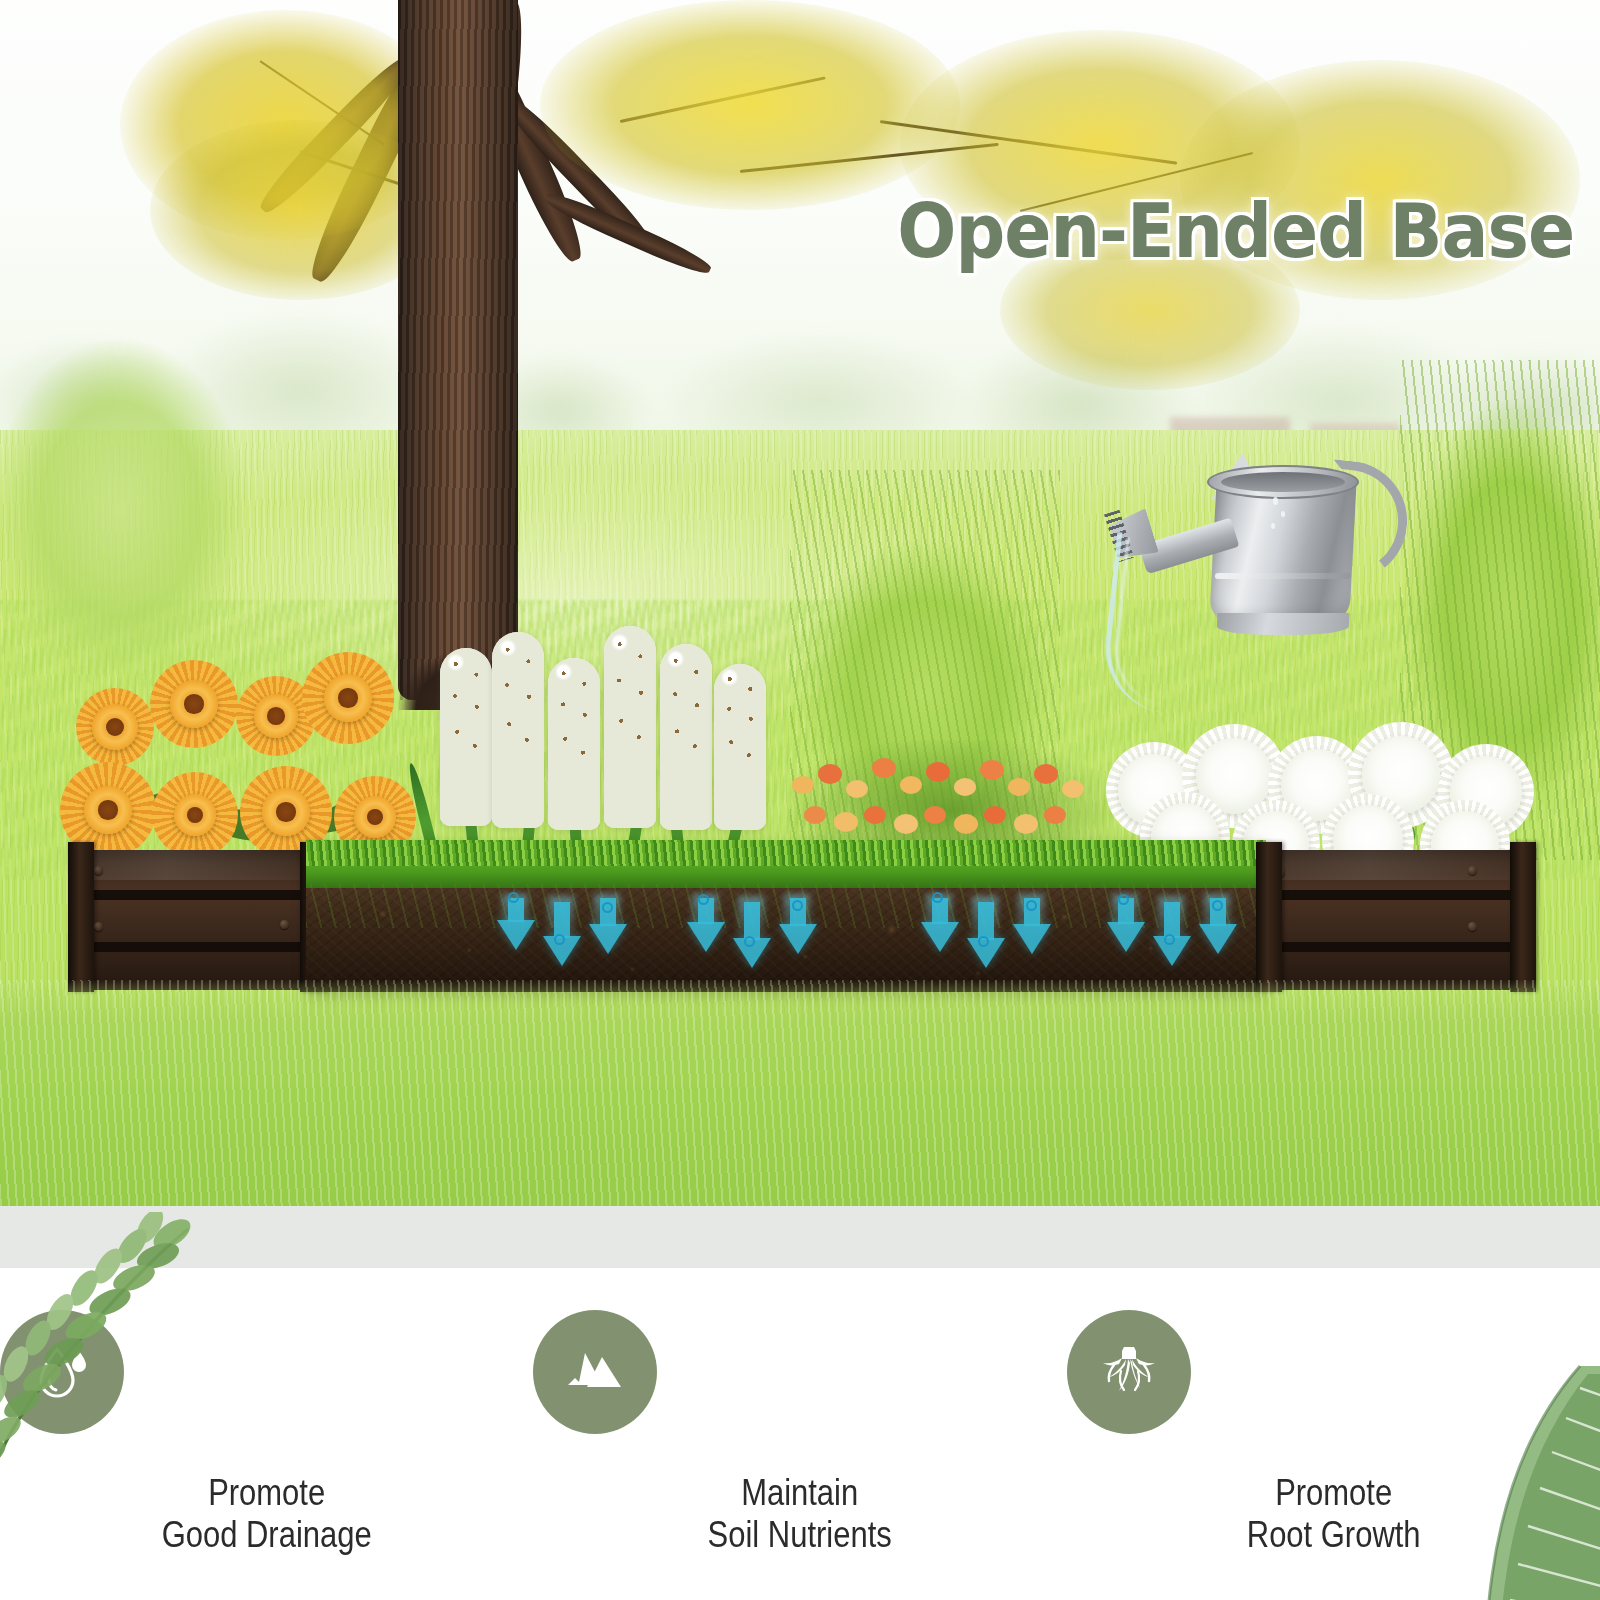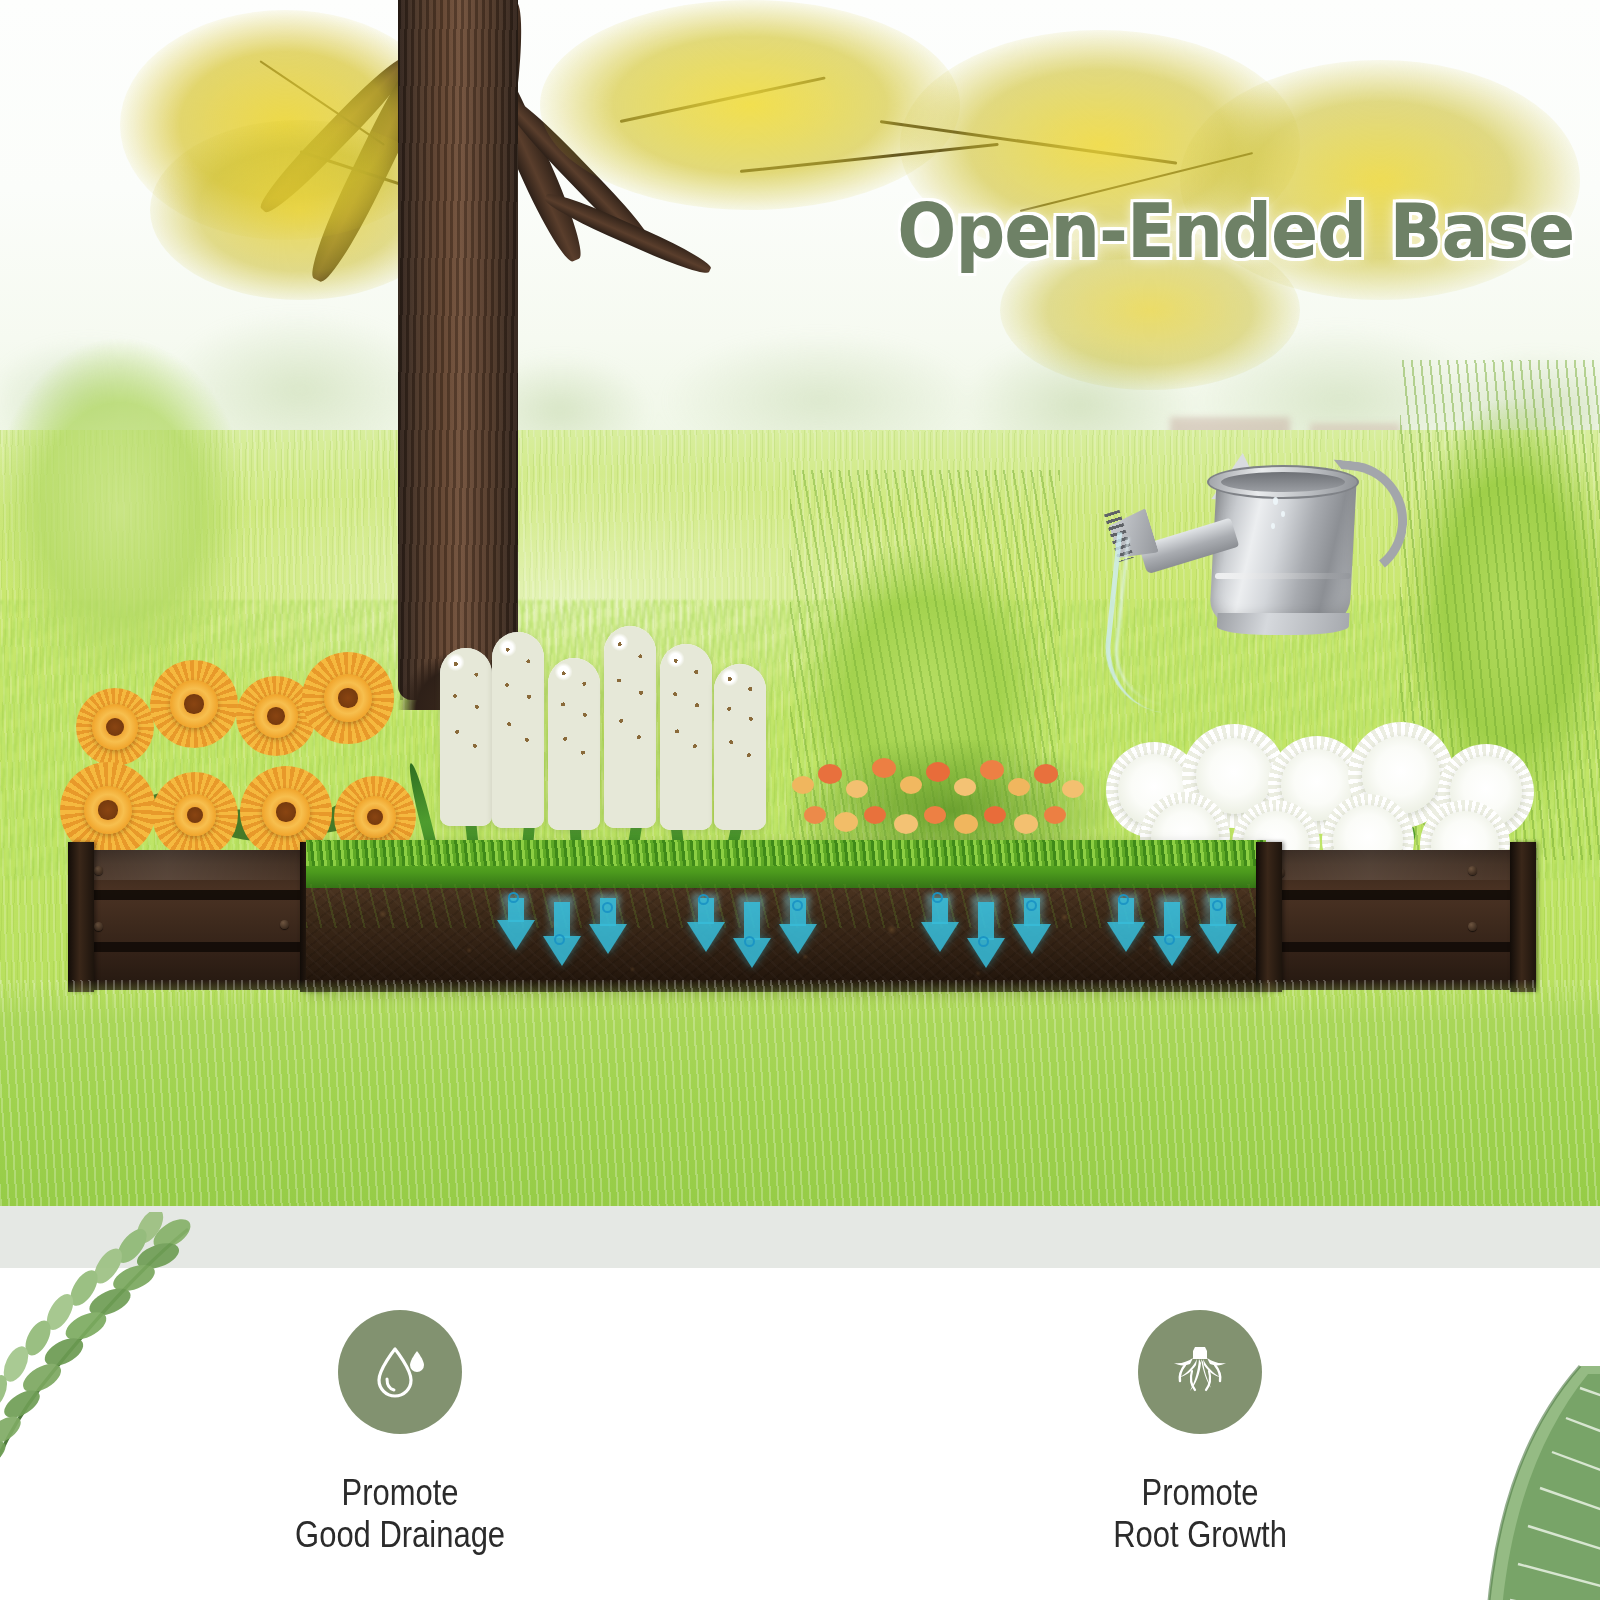--- a/index.html
+++ b/index.html
@@ -282,21 +282,21 @@
       #fff 320deg 325deg, #eceee2 325deg 330deg, #fff 330deg 335deg, #eceee2 335deg 340deg,
       #fff 340deg 345deg, #eceee2 345deg 350deg, #fff 350deg 355deg, #eceee2 355deg 360deg); }
   .mum-leaf { position:absolute; background:#4f9a2c; border-radius:60% 10% 60% 10%; }
 
   
   #gray-band { position:absolute; left:0; top:1206px; width:1600px; height:62px; background:#e5e8e4; }
   #panel { position:absolute; left:0; top:1268px; width:1600px; height:332px; background:#fff; }
 
   #features { position:absolute; left:0; top:1268px; width:1600px; height:332px;
     display:flex; align-items:flex-start; padding-top:42px; }
-  .feature { flex:1 1 0; display:flex; flex-direction:column; align-items:center; }
+  .feature { flex:1 1 0; display:flex; flex-direction:column; }
   .fcircle { width:124px; height:124px; border-radius:50%; background:#829270;
     display:flex; align-items:center; justify-content:center; }
   .fcaption { margin-top:38px; text-align:center; color:#2b2b2b;
     font-size:36px; line-height:1.17; font-weight:400;
     font-family:"Liberation Sans", sans-serif; transform:scaleX(.86); }
 
   
   #sprig { position:absolute; left:-18px; top:1212px; width:230px; height:250px; pointer-events:none; }
   #palm { position:absolute; right:-30px; bottom:-20px; width:200px; height:260px; pointer-events:none; }
 </style>
@@ -585,20 +585,32 @@
           <path d="M50 12 C50 12 43 21 43 26 A7 7 0 0 0 57 26 C57 21 50 12 50 12 Z" fill="#fff"></path>
         </svg>
       </div>
       <div class="fcaption">
         <div>Promote</div>
         <div>Good Drainage</div>
       </div>
     </div>
 
 
+    <div class="feature">
+      <div class="fcircle">
+        <svg width="66" height="66" viewBox="0 0 66 66">
+          <path d="M23 14 L40 46 L6 46 L13 39 L17 43 Z" fill="#fff"></path>
+          <path d="M40 18 L59 48 L25 48 L40 18 Z" fill="#fff"></path>
+        </svg>
+      </div>
+      <div class="fcaption">
+        <div>Maintain</div>
+        <div>Soil Nutrients</div>
+      </div>
+    </div>
 
     <div class="feature">
       <div class="fcircle">
         <svg width="70" height="70" viewBox="0 0 70 70">
           <path d="M30 10 h10 l2 4 v8 h-14 v-8 z" fill="#fff"></path>
           <path d="M28 21 C22 25 16 27 9 26 C14 29 20 29 25 27" fill="#fff"></path>
           <path d="M42 21 C48 25 54 27 61 26 C56 29 50 29 45 27" fill="#fff"></path>
           <path d="M32 22 C28 30 22 36 15 40 C21 39 27 34 31 28 Z" fill="#fff"></path>
           <path d="M38 22 C42 30 48 36 55 40 C49 39 43 34 39 28 Z" fill="#fff"></path>
           <path d="M34 22 C33 34 30 44 25 54 C31 47 35 37 36 26 Z" fill="#fff"></path>

